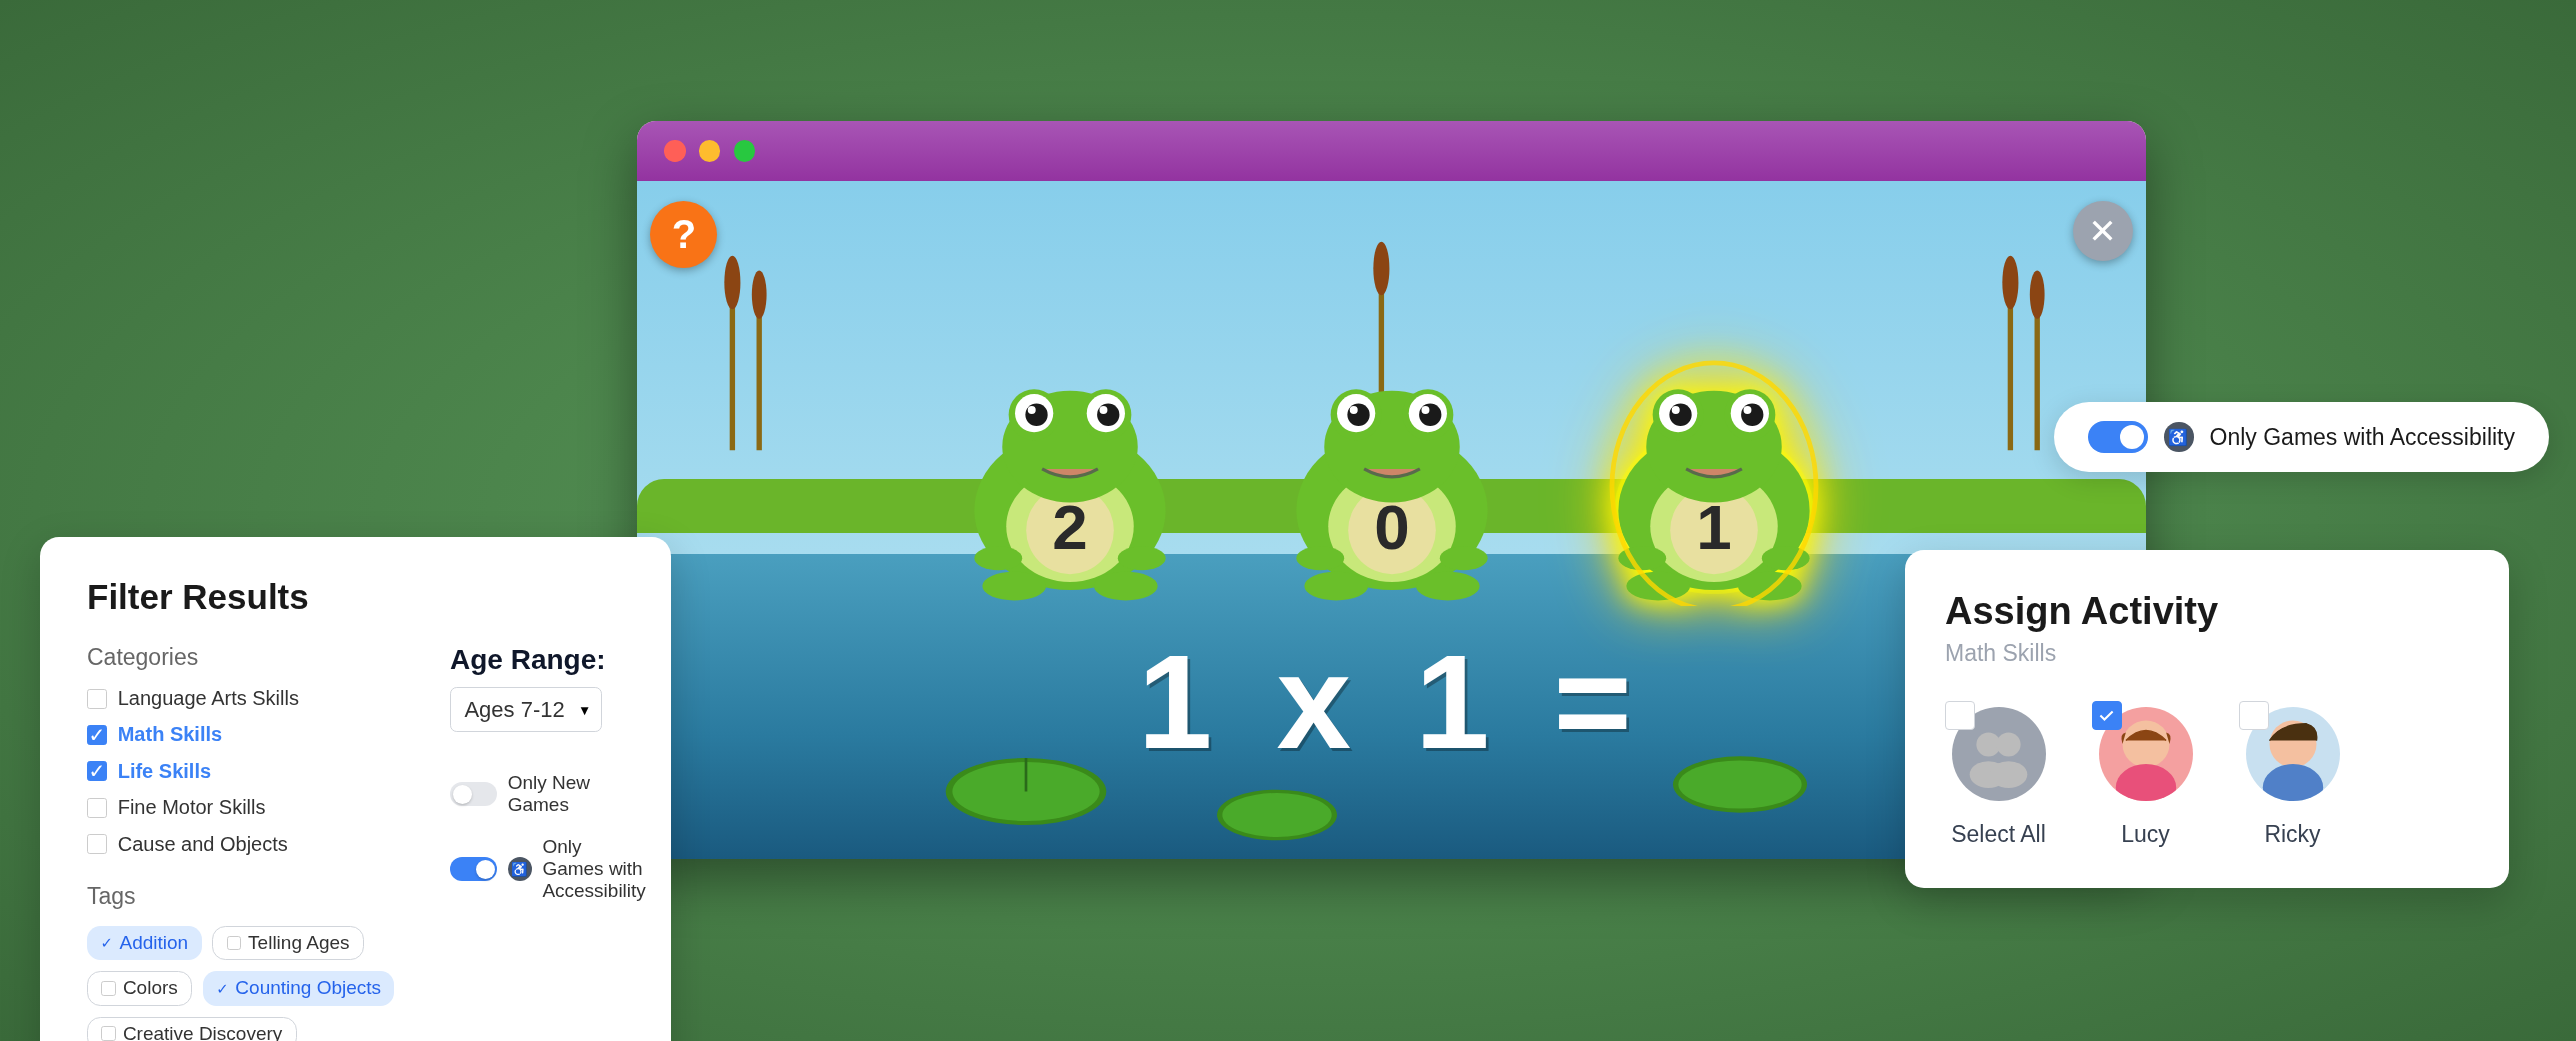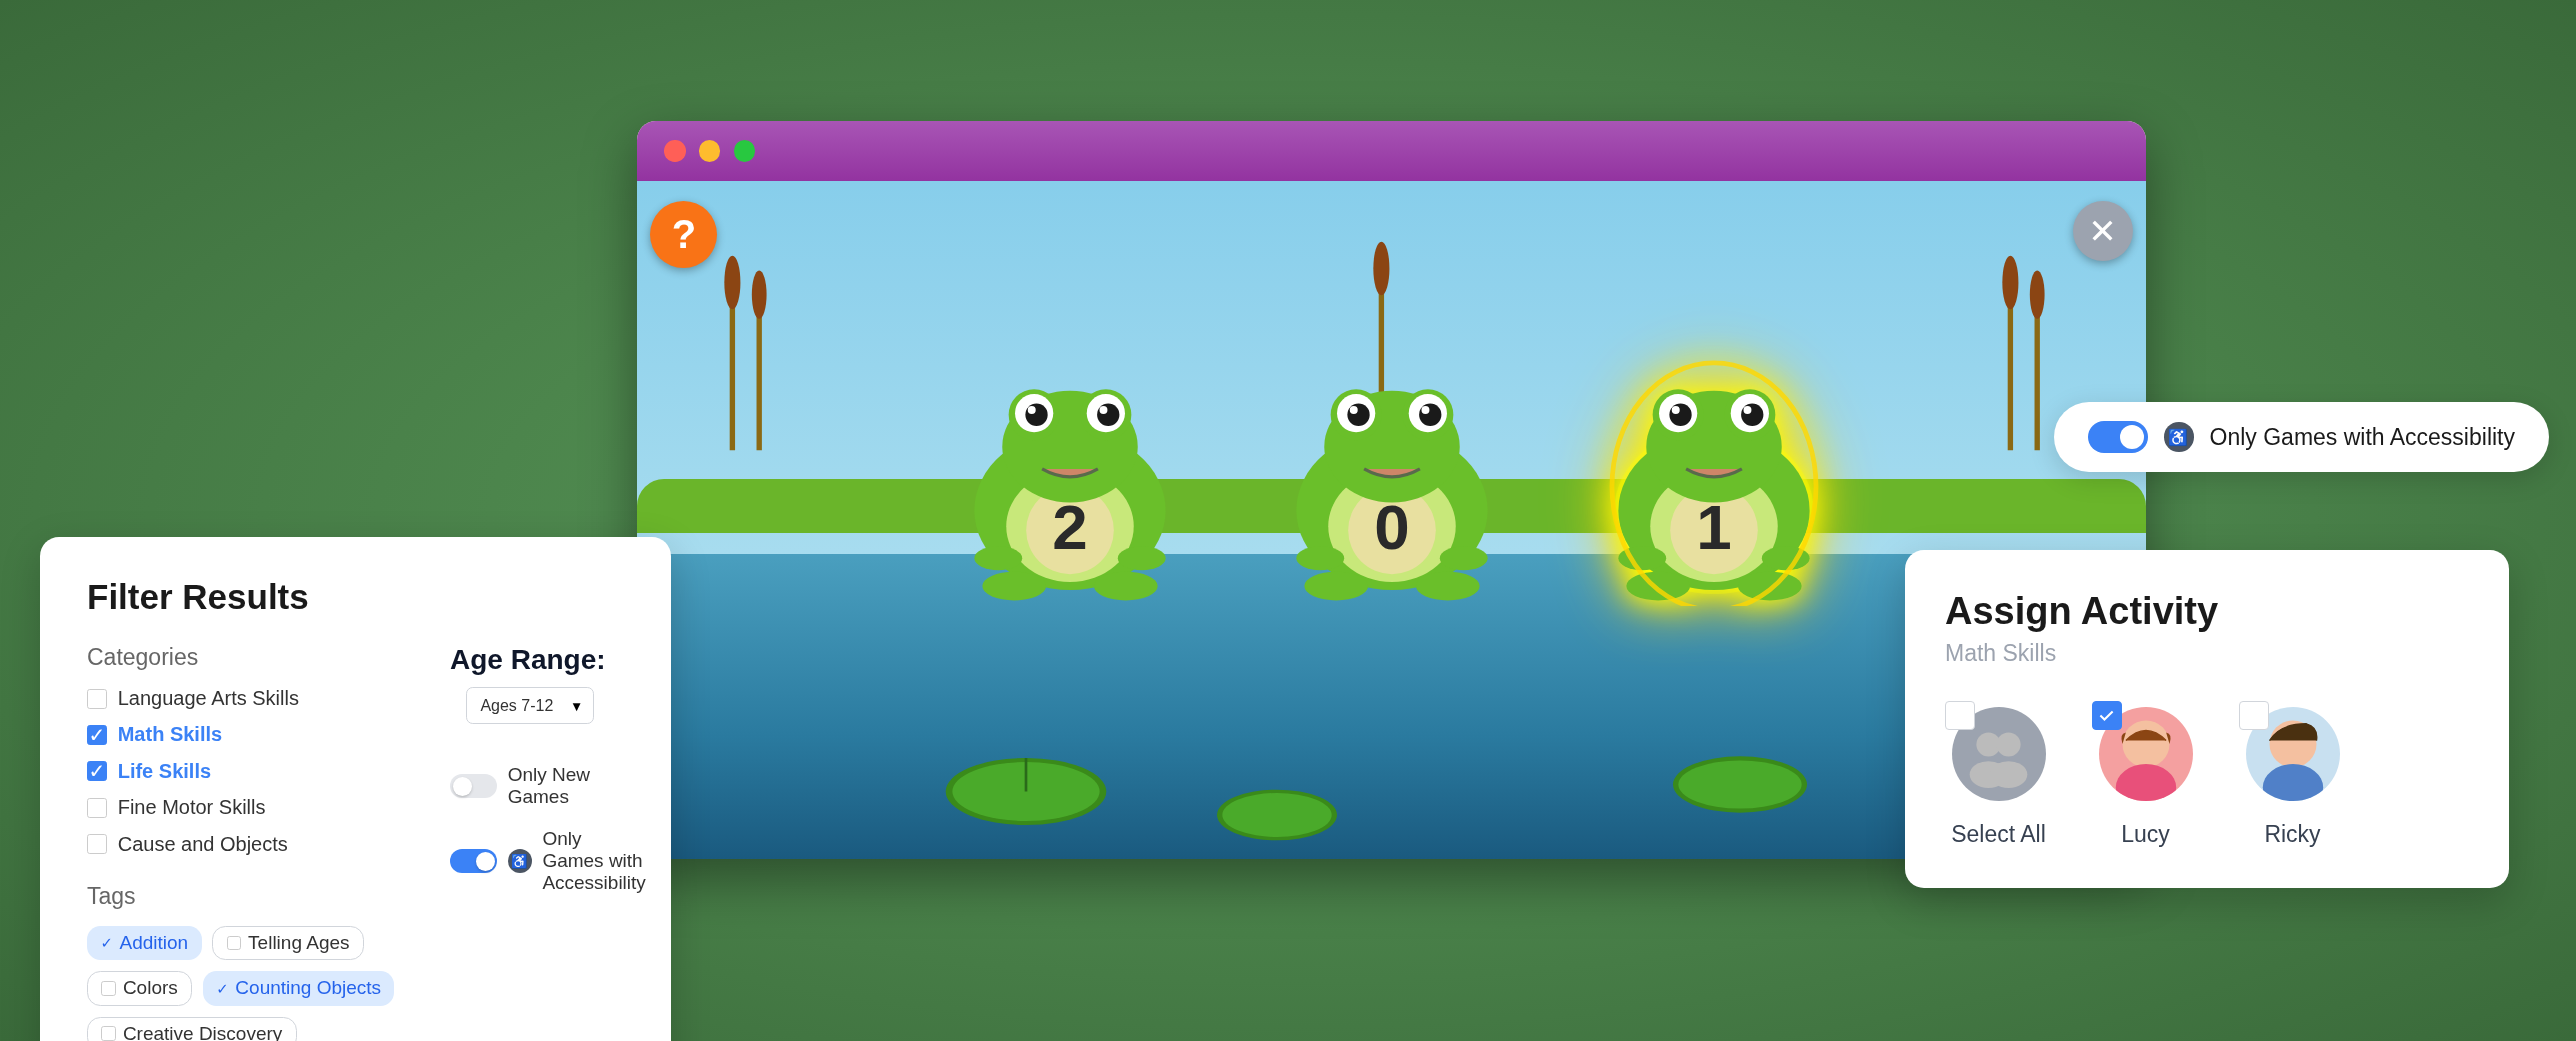--- a/index.html
+++ b/index.html
@@ -260,30 +260,29 @@
     }
 
     .age-range-label {
       font-size: 28px;
       color: #0f172a;
       margin-bottom: 10.7px;
       font-weight: bold;
     }
 
     .age-select {
-      width: 128px;
+      width: 152px;
       padding: 9.4px 13.4px;
       border: 0.7px solid #d1d5db;
       border-radius: 6.7px;
-      font-size: 16px;
+      font-size: 22px;
       color: #333;
       background: white;
       cursor: pointer;
       appearance: none;
-      margin-left: 16px;
       -webkit-appearance: none;
     }
 
     .toggle-row {
       display: flex;
       align-items: center;
       gap: 10.7px;
       margin-top: 20px;
       font-size: 19px;
       color: #333;
@@ -608,20 +607,23 @@
     </svg>
     <svg style="position:absolute; bottom:2%; left:38%;" width="134" height="60" viewBox="0 0 200 90">
       <ellipse cx="100" cy="45" rx="90" ry="38" fill="#3a8a1a"></ellipse>
       <ellipse cx="100" cy="45" rx="82" ry="33" fill="#4aaa2a"></ellipse>
     </svg>
     <svg style="position:absolute; bottom:6%; right:22%;" width="148" height="67" viewBox="0 0 220 100">
       <ellipse cx="110" cy="50" rx="100" ry="42" fill="#3a8a1a"></ellipse>
       <ellipse cx="110" cy="50" rx="92" ry="36" fill="#4aaa2a"></ellipse>
     </svg>
 
+    <div class="math-equation">
+      <span>1  x  1  =</span>
+    </div>
 
     <div class="question-btn">
       <span>?</span>
     </div>
 
     <div class="close-btn">
       <span>✕</span>
     </div>
   </div>
 </div>

